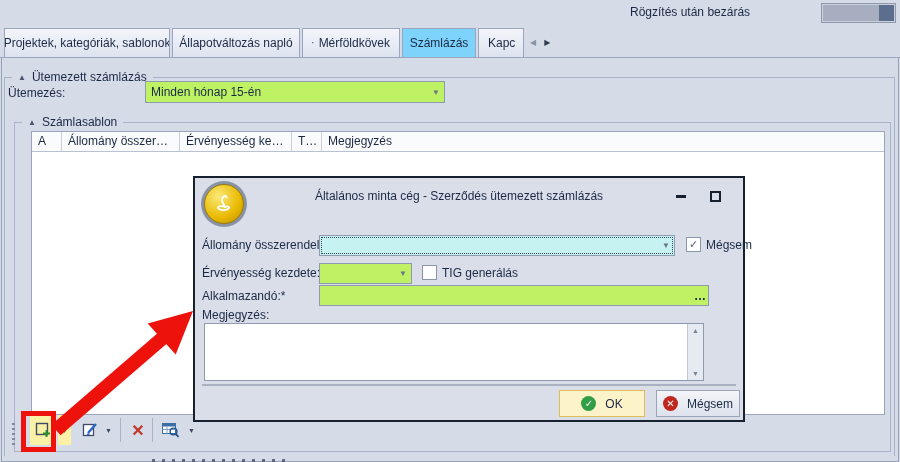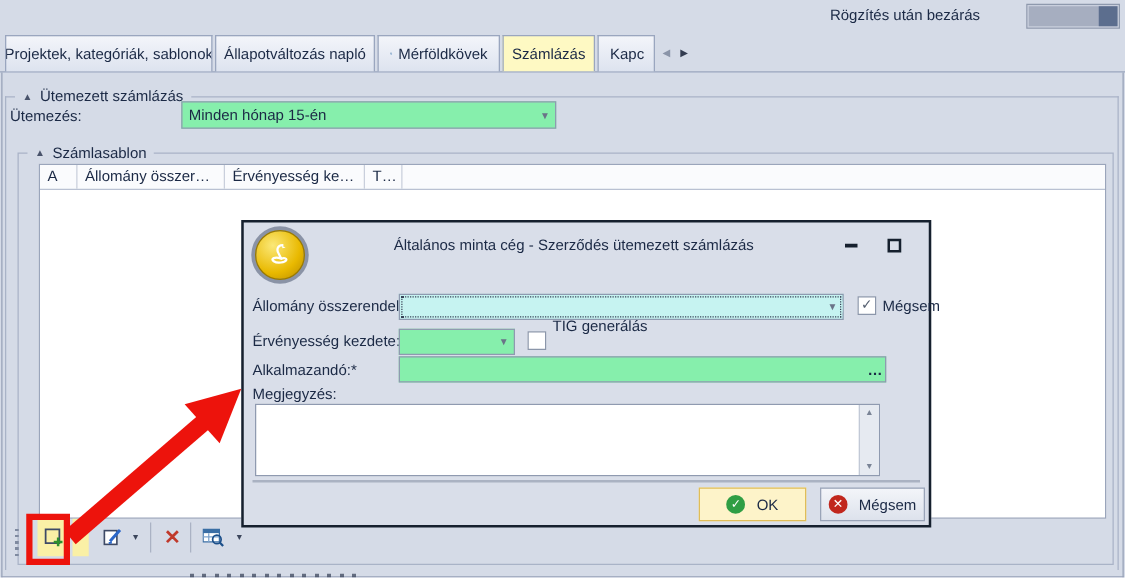--- a/index.html
+++ b/index.html
@@ -1,40 +1,40 @@
 <!DOCTYPE html>
 <html><head>
 <meta charset="utf-8">
 <style>
   html,body{margin:0;padding:0;}
   body{width:900px;height:462px;position:relative;overflow:hidden;
        background:#d5dbe7;font-family:"Liberation Sans",sans-serif;
        color:#1b2945;font-size:12px;-webkit-font-smoothing:antialiased;}
   .abs{position:absolute;}
   
-  .topbar-label{top:5px;left:630px;width:188px;text-align:center;}
+  .topbar-label{top:5px;left:630px;width:188px;text-align:left;}
   .topbar-control{top:4px;left:822px;width:71px;height:16px;background:#a6aec0;
       border:1px solid #c9cfdd;box-shadow:0 0 0 1px #8e99ad;}
   .topbar-control .knob{position:absolute;right:0;top:0;width:15px;height:16px;background:#5c6e8e;}
   
   .tabstrip{top:28px;left:0;width:900px;height:30px;border-bottom:1px solid #9aa6bf;
       display:flex;align-items:stretch;padding-left:4px;box-sizing:border-box;}
   .tab{display:flex;align-items:center;justify-content:center;gap:5px;
       border:1px solid #9aa6bf;border-bottom:none;margin-right:2px;
       background:linear-gradient(#f3f5fa,#dde3ef);padding:0 9px;box-sizing:border-box;
       white-space:nowrap;overflow:hidden;cursor:default;}
-  .tab.active{background:#fef9c3;}
+  .tab.active{background:#7dd3fc;}
   .tab-nav{display:flex;align-items:center;gap:8px;padding:0 4px;font-size:8px;color:#333c50;}
   .tab-nav .dim{color:#8a94a8;}
   
   .groupbox{border:1px solid #a9b3c7;background:transparent;}
   .group-label{position:absolute;background:#d5dbe7;padding:0 6px;display:flex;gap:6px;align-items:center;}
   .collapse-arrow{font-size:8px;color:#49536b;}
   
-  .combo{background:#86efac;border:1px solid #8f9ab0;box-sizing:border-box;display:flex;align-items:center;}
+  .combo{background:#bef264;border:1px solid #8f9ab0;box-sizing:border-box;display:flex;align-items:center;}
   .combo .val{flex:1;padding:0 5px;}
   .combo .arr{width:16px;text-align:center;font-size:8px;color:#6a7488;}
   .cyan{background:#c6f3f1;outline:1px dotted #3a4458;outline-offset:-3px;}
   .cyan .arr{background:#c6f3f1;}
   
   .grid{top:131px;left:31px;width:854px;height:284px;border:1px solid #9aa5bb;background:#fff;box-sizing:border-box;}
   .grid-header{display:flex;height:19px;background:#fafbfd;border-bottom:1px solid #b9c1d2;}
   .grid-header .col{border-right:1px solid #c9cfdc;padding:2px 6px;box-sizing:border-box;
       white-space:nowrap;overflow:hidden;text-overflow:ellipsis;}
   
@@ -133,20 +133,21 @@
   <span class="collapse-arrow">▲</span>
   <span>Számlasablon</span>
 </div>
 
 <div class="abs grid">
   <div class="grid-header">
     <div class="col" style="width:30px">A</div>
     <div class="col" style="width:118px">Állomány összerendelés</div>
     <div class="col" style="width:112px">Érvényesség kezde...</div>
     <div class="col" style="width:30px">TIG</div>
+    <div class="col" style="flex:1;border-right:none">Megjegyzés</div>
   </div>
   <div style="height:263px"></div>
 </div>
 
 <div class="abs grip"></div>
 
 <div class="tb-btn yellow" style="left:30px;top:415px;width:26px">
   <svg width="16" height="16" viewBox="0 0 16 16">
     <rect x="1.5" y="1.5" width="11" height="11" fill="none" stroke="#3e4a66" stroke-width="1.4"></rect>
     <line x1="11.5" y1="8" x2="11.5" y2="15" stroke="#2e8f2e" stroke-width="2"></line>
@@ -218,21 +219,21 @@
     <span>✓</span>
   </div>
   <div class="dlg-label" style="left:511px;top:60px">Mégsem</div>
 
   <div class="dlg-label" style="top:88px">Érvényesség kezdete:*</div>
   <div class="combo abs" style="left:124px;top:85px;width:93px;height:21px">
     <span class="val"></span>
     <span class="arr">▼</span>
   </div>
   <div class="checkbox" style="left:227px;top:87px"></div>
-  <div class="dlg-label" style="left:247px;top:76px">TIG generálás</div>
+  <div class="dlg-label" style="left:247px;top:88px">TIG generálás</div>
 
   <div class="dlg-label" style="top:111px">Alkalmazandó:*</div>
   <div class="combo abs" style="left:124px;top:107px;width:390px;height:21px">
     <span class="val"></span>
     <span class="arr" style="font-size:12px;color:#1b2945;font-weight:bold">…</span>
   </div>
 
   <div class="dlg-label" style="top:130px">Megjegyzés:</div>
   <div class="textarea" style="left:9px;top:145px;width:500px;height:58px">
     <span></span>

